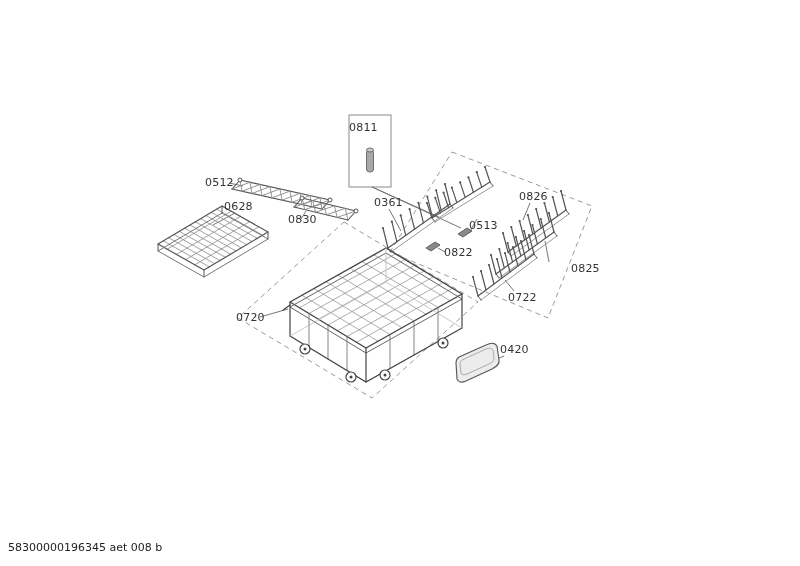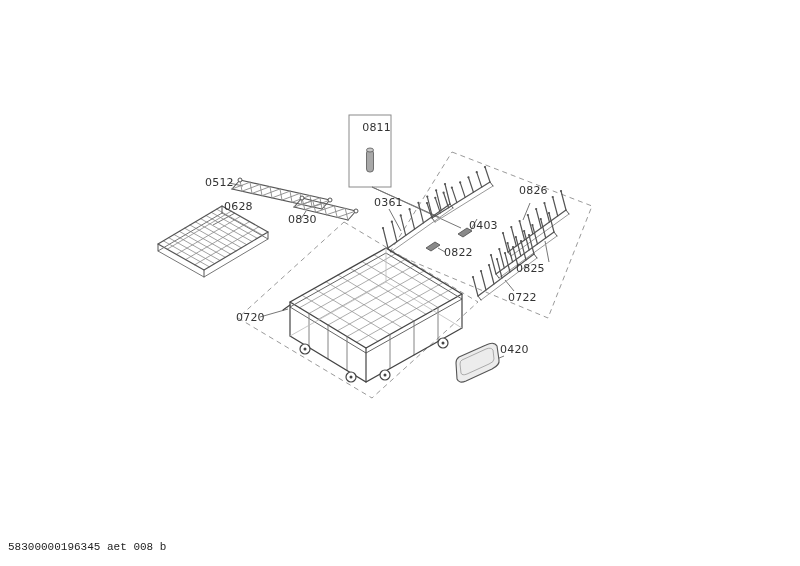--- a/index.html
+++ b/index.html
@@ -6,21 +6,21 @@
   .stage{
     position:relative;width:800px;height:566px;background:#ffffff;overflow:hidden;
     font-family:"DejaVu Sans","Liberation Sans",sans-serif;
   }
   .stage svg{position:absolute;left:0;top:0;}
   .part-label{
     position:absolute;font-size:11px;line-height:13px;color:#333;
     white-space:nowrap;letter-spacing:0.2px;
   }
   .footer-code{
-    position:absolute;left:8px;top:541px;font-size:11px;color:#222;font-family:Liberation Mono, monospace;
+    position:absolute;left:8px;top:541px;font-size:11px;color:#222;
   }
 </style>
 </head>
 <body>
 
 <div class="stage">
 
   <svg id="diagram-svg" width="800" height="566" viewBox="0 0 800 566" xmlns="http://www.w3.org/2000/svg">
 
     <rect x="0" y="0" width="800" height="566" fill="#ffffff"></rect>
@@ -278,27 +278,27 @@
         <circle cx="443" cy="343" r="1.5" fill="#444"></circle>
         <line x1="283" y1="310" x2="290" y2="305" stroke="#444" stroke-width="1.2" stroke-linecap="round"></line>
       </g>
 
     <g>
       <path d="M459 357 L486 345 Q494 341 497 346 L499 360 Q500 365 492 369 L466 381 Q459 384 457 379 L456 363 Q456 359 459 357 Z" fill="#ececec" stroke="#555" stroke-width="1.1"></path>
       <path d="M462 360 L486 349 Q491 347 493 350 L494 359 Q494 362 489 364 L467 374 Q462 376 461 373 L460 364 Q460 361 462 360 Z" fill="none" stroke="#999" stroke-width="0.8"></path>
     </g>
   </svg>
 
-  <div class="part-label" style="left:349px;top:121px;width:42px;text-align:right">0811</div>
+  <div class="part-label" style="left:349px;top:121px;width:42px;text-align:left">0811</div>
   <div class="part-label" style="left:205px;top:176px">0512</div>
   <div class="part-label" style="left:224px;top:200px">0628</div>
   <div class="part-label" style="left:288px;top:213px">0830</div>
   <div class="part-label" style="left:374px;top:196px">0361</div>
-  <div class="part-label" style="left:519px;top:184px">0826</div>
-  <div class="part-label" style="left:469px;top:219px">0403</div>
+  <div class="part-label" style="left:519px;top:190px">0826</div>
+  <div class="part-label" style="left:469px;top:219px">0513</div>
   <div class="part-label" style="left:444px;top:246px">0822</div>
-  <div class="part-label" style="left:516px;top:262px">0825</div>
+  <div class="part-label" style="left:571px;top:262px">0825</div>
   <div class="part-label" style="left:508px;top:291px">0722</div>
   <div class="part-label" style="left:236px;top:311px">0720</div>
   <div class="part-label" style="left:500px;top:343px">0420</div>
 
   <div class="footer-code">58300000196345 aet 008 b</div>
 </div>
 
 </body></html>

